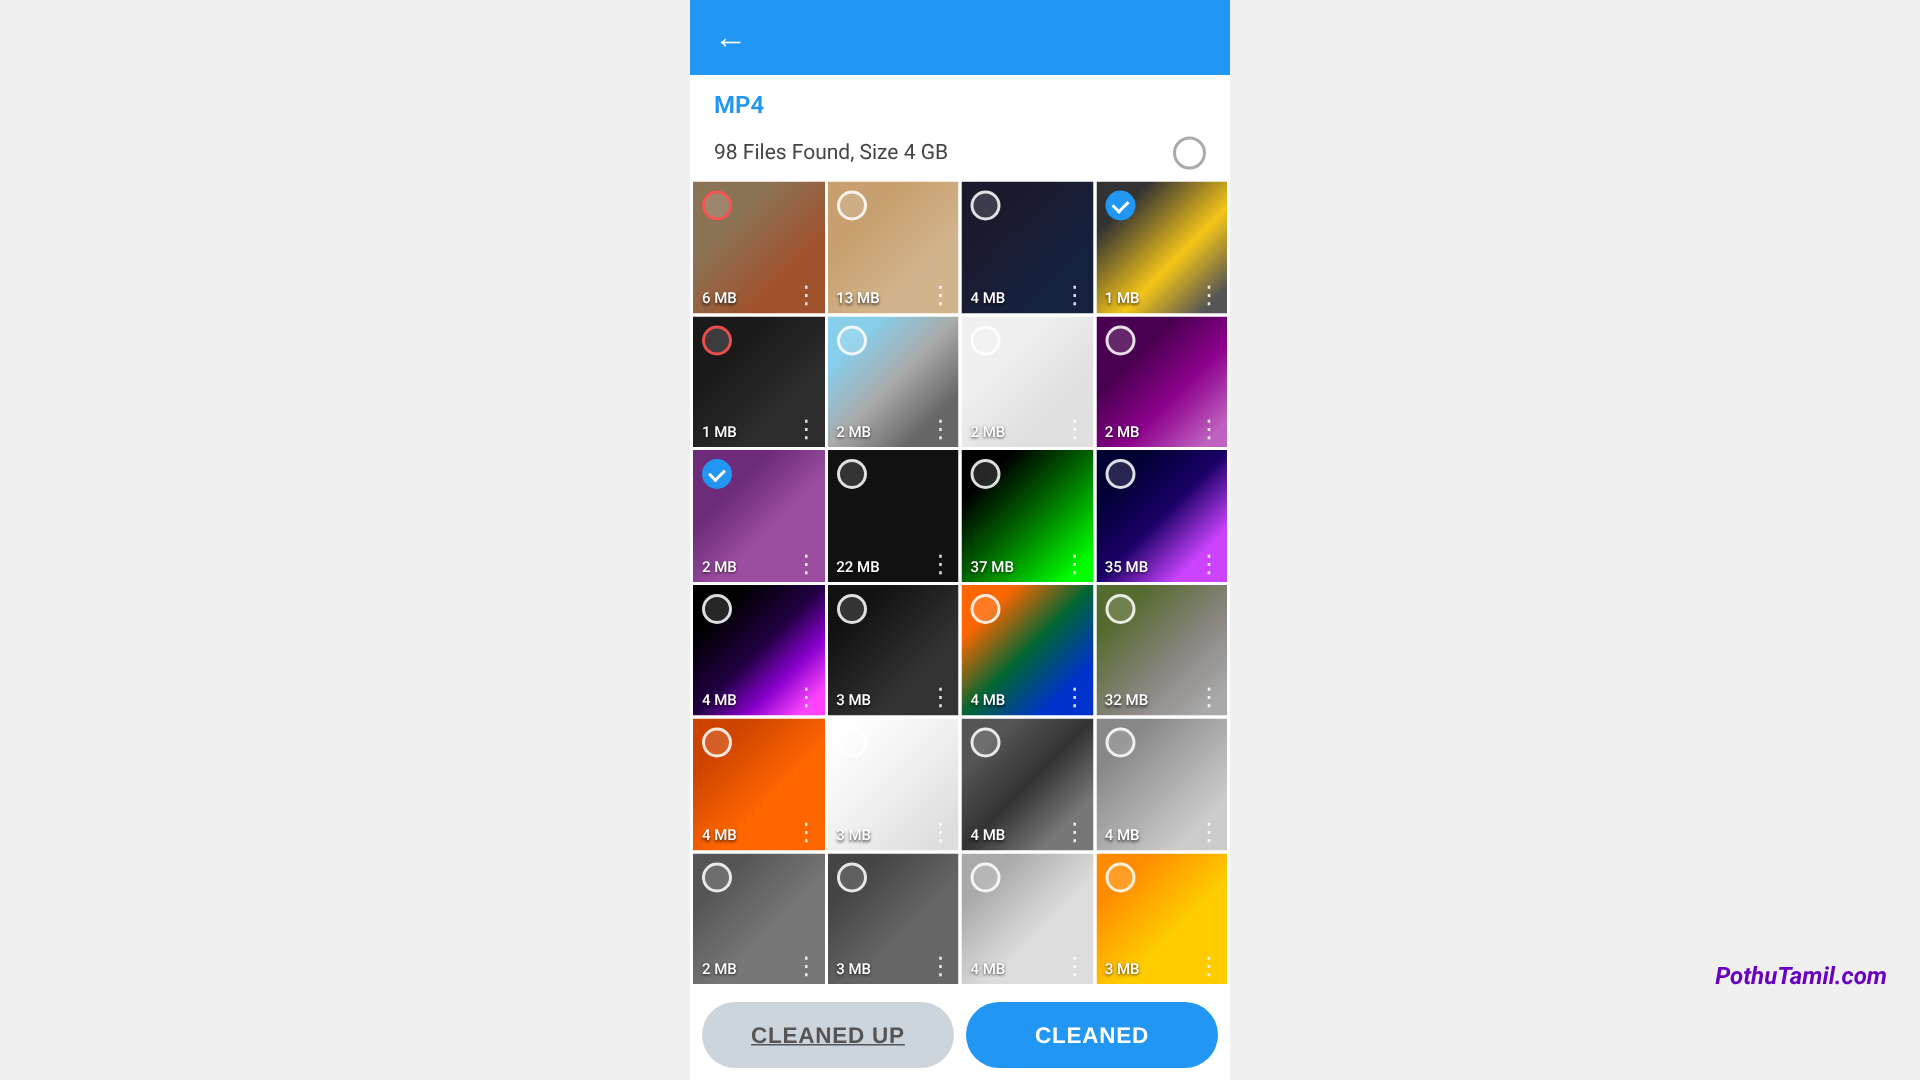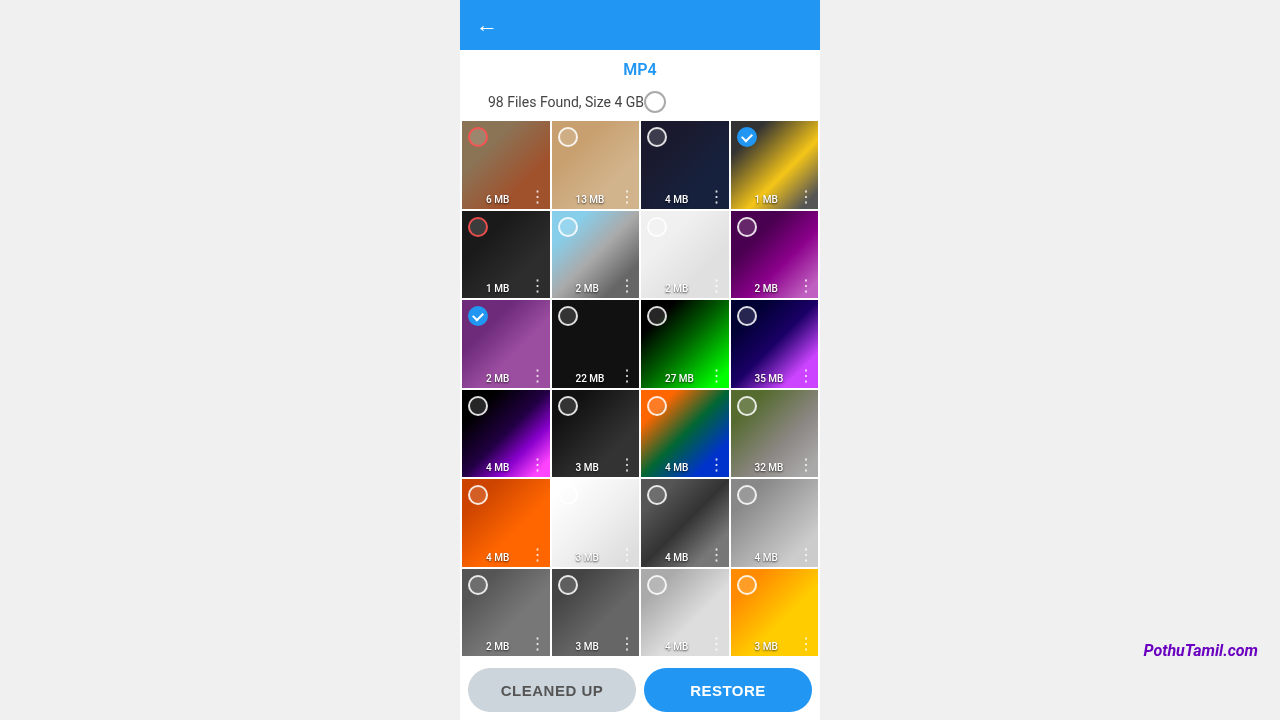--- a/index.html
+++ b/index.html
@@ -31,31 +31,31 @@
       flex-shrink: 0;
     }
     .back-icon {
       color: white;
       font-size: 22px;
       cursor: pointer;
     }
     .section-header {
       padding: 10px 16px 6px;
       flex-shrink: 0;
-      text-align: center;
     }
     .section-title {
       color: #2196F3;
       font-size: 16px;
       font-weight: 600;
     }
     .file-info-bar {
       display: flex;
       align-items: center;
-      padding: 6px 28px;
+      justify-content: space-between;
+      padding: 6px 16px;
       background: #fff;
       flex-shrink: 0;
     }
     .file-info-text {
       color: #444;
       font-size: 14px;
     }
     .select-all-circle {
       width: 22px;
       height: 22px;
@@ -117,21 +117,21 @@
       bottom: 4px;
       right: 4px;
       color: rgba(255,255,255,0.85);
       font-size: 16px;
       cursor: pointer;
       line-height: 1;
     }
     .grid-item .file-size {
       position: absolute;
       bottom: 4px;
-      left: 24px;
+      left: 6px;
       color: white;
       font-size: 10px;
       font-weight: 500;
       text-shadow: 0 1px 2px rgba(0,0,0,0.7);
     }
     
     .thumb-person1 { background: linear-gradient(135deg, #8B7355 30%, #A0522D 70%); }
     .thumb-person2 { background: linear-gradient(135deg, #c8a070 30%, #d2b48c 70%); }
     .thumb-dark1 { background: linear-gradient(135deg, #1a1a2e 30%, #16213e 70%); }
     .thumb-yellow { background: linear-gradient(135deg, #333 20%, #f5c518 60%, #555 90%); }
@@ -168,20 +168,21 @@
       flex: 1;
       height: 44px;
       border-radius: 22px;
       border: none;
       background: #cdd5dc;
       color: #555;
       font-size: 15px;
       font-weight: 600;
       letter-spacing: 0.5px;
       cursor: pointer;
+      text-decoration: underline;
     }
     .btn-restore {
       flex: 1;
       height: 44px;
       border-radius: 22px;
       border: none;
       background: #2196F3;
       color: white;
       font-size: 15px;
       font-weight: 600;
@@ -285,21 +286,21 @@
         </div>
         <div class="grid-item">
           <div class="thumb-bg thumb-black"></div>
           <div class="select-circle"></div>
           <span class="file-size">22 MB</span>
           <span class="more-btn">⋮</span>
         </div>
         <div class="grid-item">
           <div class="thumb-bg thumb-neon"></div>
           <div class="select-circle"></div>
-          <span class="file-size">27 MB</span>
+          <span class="file-size">37 MB</span>
           <span class="more-btn">⋮</span>
         </div>
         <div class="grid-item">
           <div class="thumb-bg thumb-space"></div>
           <div class="select-circle"></div>
           <span class="file-size">35 MB</span>
           <span class="more-btn">⋮</span>
         </div>
         <div class="grid-item">
           <div class="thumb-bg thumb-space2"></div>
@@ -371,17 +372,17 @@
           <div class="thumb-bg thumb-festival"></div>
           <div class="select-circle"></div>
           <span class="file-size">3 MB</span>
           <span class="more-btn">⋮</span>
         </div>
       </div>
   </div>
 
   <div class="bottom-buttons">
     <button class="btn-cleaned">CLEANED UP</button>
-    <button class="btn-restore">RESTORE</button>
+    <button class="btn-restore">CLEANED</button>
   </div>
 </div>
 
 <div class="watermark" style="position:fixed;bottom:60px;right:22px;color:#6a00c0;font-size:16px;font-weight:700;font-style:italic;">PothuTamil.com</div>
 
 </body></html>

